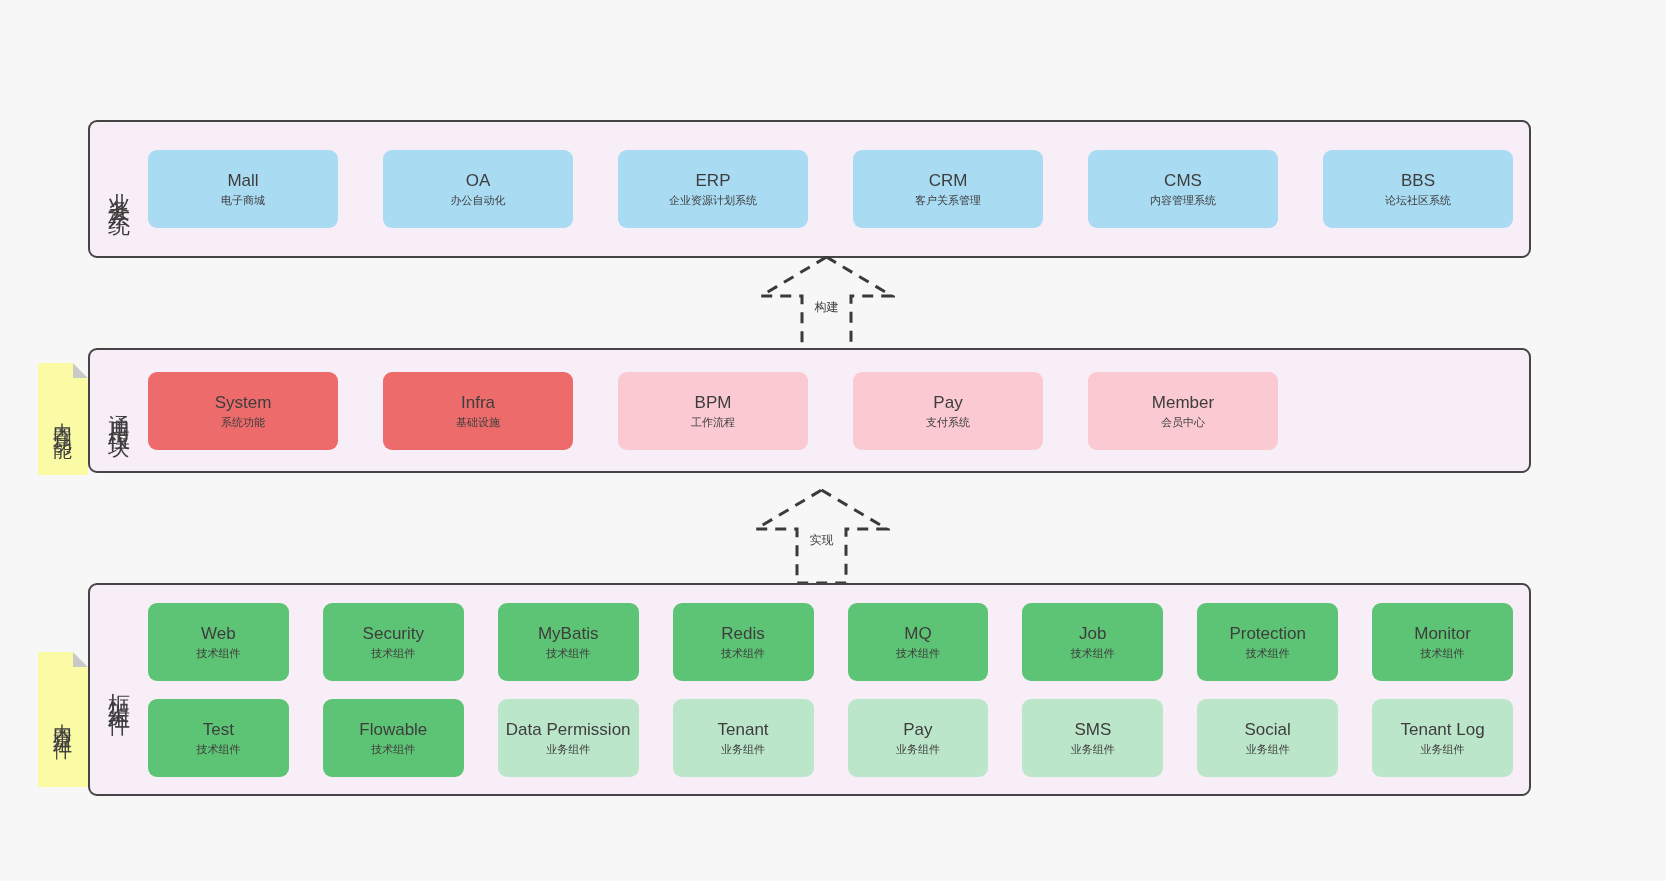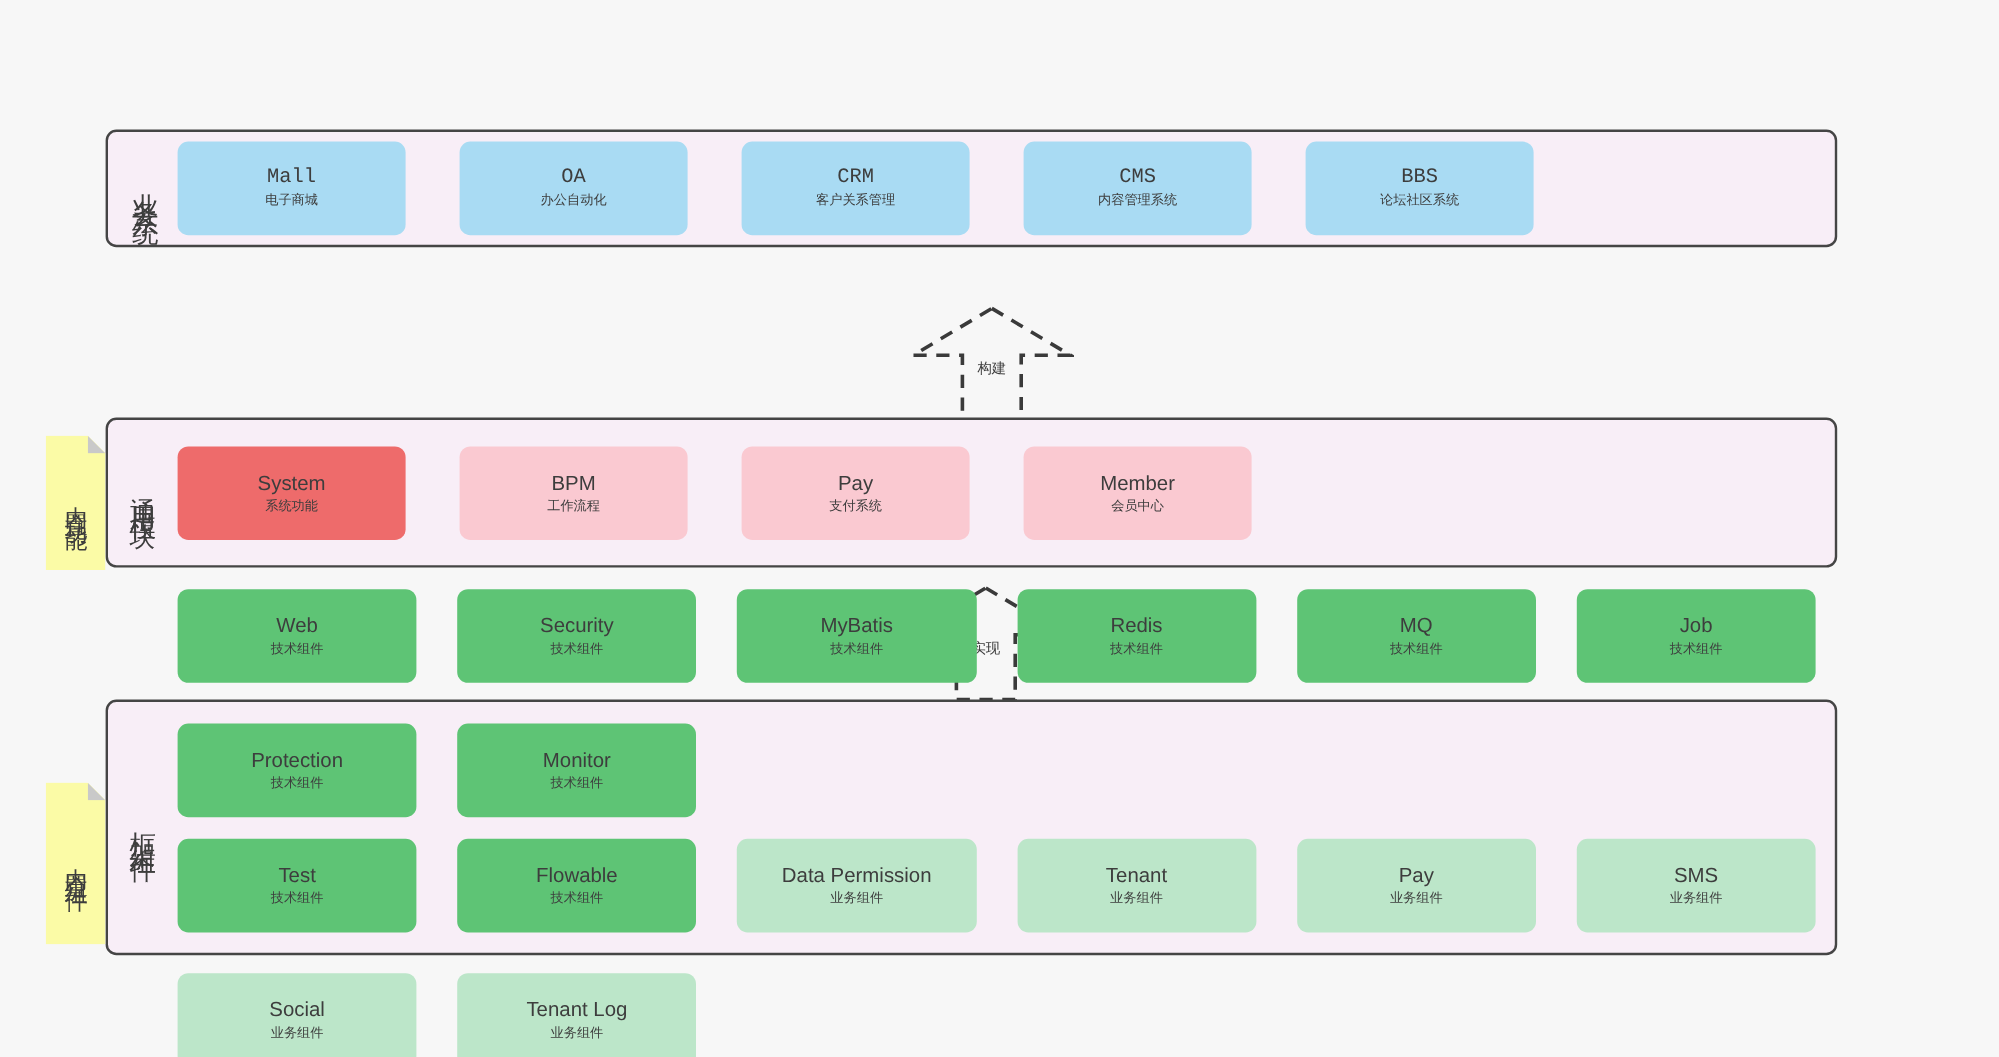--- a/index.html
+++ b/index.html
@@ -16,21 +16,21 @@
   
   .layer{
     position:absolute;left:88px;width:1443px;
     background:#f8eef7;
     border:2px solid #454545;
     border-radius:9px;
     box-sizing:border-box;
     display:flex;align-items:center;
     padding:0 16px;
   }
-  .layer-business{top:108px;height:98px;font-family:Liberation Mono, monospace;}
+  .layer-business{top:120px;height:138px;}
   .layer-modules{top:348px;height:125px;}
   .layer-components{top:583px;height:213px;}
 
   .vlabel{
     writing-mode:vertical-rl;
     text-orientation:upright;
     font-size:22px;
     line-height:1;
     letter-spacing:7px;
     white-space:nowrap;
@@ -38,21 +38,21 @@
     margin:0 4px 0 2px;
     flex:0 0 auto;
   }
 
   .grid6{
     flex:1;display:grid;
     grid-template-columns:repeat(6,1fr);
     gap:45px;margin-left:14px;
   }
   .grid8wrap{flex:1;display:flex;flex-direction:column;gap:18px;margin-left:14px;}
-  .grid8{display:grid;grid-template-columns:repeat(6,1fr);gap:34px;}
+  .grid8{display:grid;grid-template-columns:repeat(8,1fr);gap:34px;}
 
   .box{
     border-radius:9px;
     min-height:78px;
     display:flex;flex-direction:column;
     align-items:center;justify-content:center;
     text-align:center;
     padding:4px 8px;box-sizing:border-box;
   }
   .box-title{font-size:17px;line-height:1.35;}
@@ -108,20 +108,24 @@
     <div class="grid6">
       <div class="box blue">
         <div class="box-title">Mall</div>
         <div class="box-subtitle">电子商城</div>
       </div>
       <div class="box blue">
         <div class="box-title">OA</div>
         <div class="box-subtitle">办公自动化</div>
       </div>
       <div class="box blue">
+        <div class="box-title">ERP</div>
+        <div class="box-subtitle">企业资源计划系统</div>
+      </div>
+      <div class="box blue">
         <div class="box-title">CRM</div>
         <div class="box-subtitle">客户关系管理</div>
       </div>
       <div class="box blue">
         <div class="box-title">CMS</div>
         <div class="box-subtitle">内容管理系统</div>
       </div>
       <div class="box blue">
         <div class="box-title">BBS</div>
         <div class="box-subtitle">论坛社区系统</div>
@@ -136,20 +140,24 @@
     <div class="arrow-label">构建</div>
   </div>
 
   <div class="layer layer-modules">
     <div class="vlabel">通用模块</div>
     <div class="grid6">
       <div class="box red">
         <div class="box-title">System</div>
         <div class="box-subtitle">系统功能</div>
       </div>
+      <div class="box red">
+        <div class="box-title">Infra</div>
+        <div class="box-subtitle">基础设施</div>
+      </div>
       <div class="box pink">
         <div class="box-title">BPM</div>
         <div class="box-subtitle">工作流程</div>
       </div>
       <div class="box pink">
         <div class="box-title">Pay</div>
         <div class="box-subtitle">支付系统</div>
       </div>
       <div class="box pink">
         <div class="box-title">Member</div>

